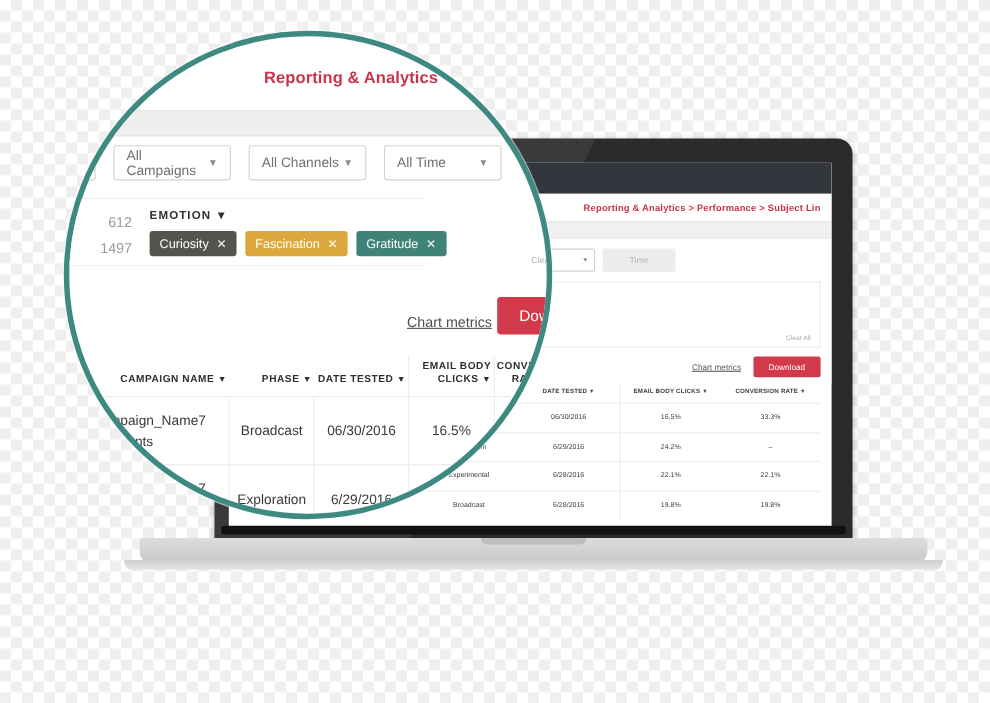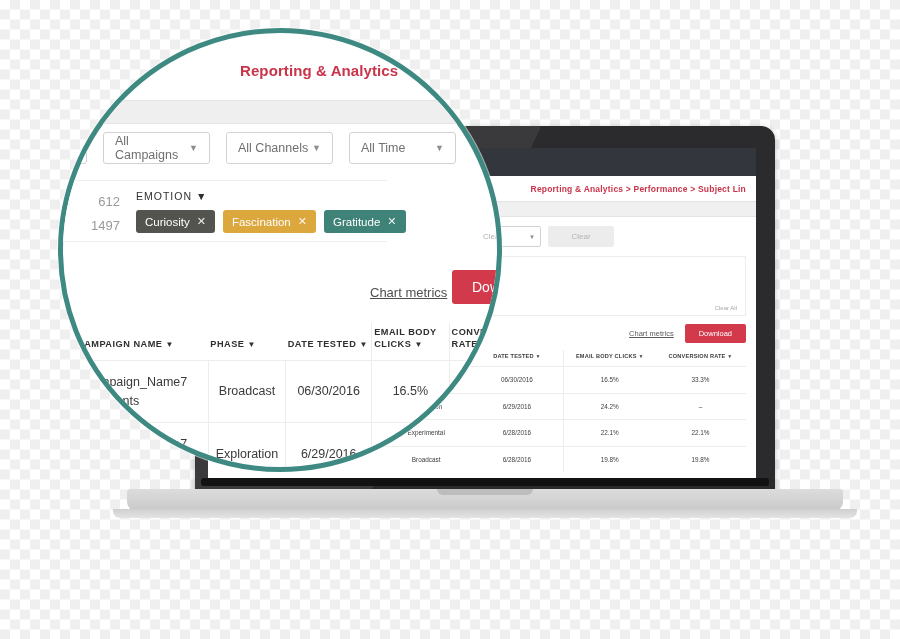--- a/index.html
+++ b/index.html
@@ -120,33 +120,33 @@
     width:107px;height:32px;border:1px solid #d2d2d2;border-radius:3px;background:#fff;
     display:flex;align-items:center;justify-content:space-between;padding:0 11px;
     box-sizing:border-box;font-size:12.5px;color:#707070;
   }
   .z-sel.stub{width:22px;padding:0;}
   .z-sel .car{font-size:9px;color:#8d8d8d;}
   .z-panel{position:absolute;left:52px;top:175px;width:330px;min-height:62px;background:#fff;
     border:1px solid #eeeeee;border-right:none;box-sizing:border-box;padding:9px 0 0 78px;}
   .z-metrics{position:absolute;left:0;top:0;width:70px;text-align:right;padding:9px 8px 0 0;
     box-sizing:border-box;color:#9a9a9a;font-size:13px;line-height:24px;}
-  .z-emolabel{font-size:10.5px;font-weight:normal;color:#303030;letter-spacing:1px;}
+  .z-emolabel{font-size:10.5px;font-weight:bold;color:#303030;letter-spacing:1px;}
   .z-tagrow{margin-top:8px;display:flex;gap:8px;}
   .z-tag{font-size:11.5px;color:#fff;border-radius:3px;padding:5px 9px;display:flex;gap:7px;align-items:center;}
   .z-tag .x{font-size:11px;opacity:.9;}
   .z-clear{position:absolute;left:478px;top:227px;font-size:8px;color:#b0b0b0;}
   .z-chart-metrics{position:absolute;left:365px;top:280px;font-size:13px;color:#4f4f4f;
     text-decoration:underline;white-space:nowrap;}
   .z-download{position:absolute;left:447px;top:265px;background:#d2394b;color:#fff;font-size:14px;
     border-radius:3px;padding:9px 20px;white-space:nowrap;}
 
   .z-table{position:absolute;left:70px;top:318px;width:430px;border-collapse:collapse;table-layout:fixed;}
   .z-table th{font-size:9.2px;font-weight:bold;color:#2f2f2f;letter-spacing:.5px;padding:4px 2px 9px;
-    text-align:left;vertical-align:bottom;line-height:1.3;}
+    text-align:right;vertical-align:bottom;line-height:1.3;}
   .z-table td{font-size:12.5px;color:#3a3a3a;text-align:center;padding:12px 4px;
     border-top:1px solid #ececec;line-height:1.5;}
   .z-table td.left,.z-table th.left{text-align:left;padding-left:8px;}
   .z-table .vline{border-left:1px solid #ececec;}
   .z-table .caret{font-size:8px;}
   .z-ghost{position:absolute;font-size:6.5px;color:#9d9d9d;white-space:nowrap;}
 </style>
 </head>
 <body>
 
@@ -175,21 +175,21 @@
           <span class="car">▼</span>
         </div>
         <div class="sel">
           <span>All Channels</span>
           <span class="car">▼</span>
         </div>
         <div class="sel">
           <span>All Time</span>
           <span class="car">▼</span>
         </div>
-        <div id="apply-btn">Clear</div>
+        <div id="apply-btn">Time</div>
       </div>
 
       <div id="app-emotion-wrap">
         <div id="app-metrics">
           <div>612</div>
           <div>1497</div>
         </div>
         <div id="app-emotion">
           <div class="lbl">
             <span>EMOTION</span>

